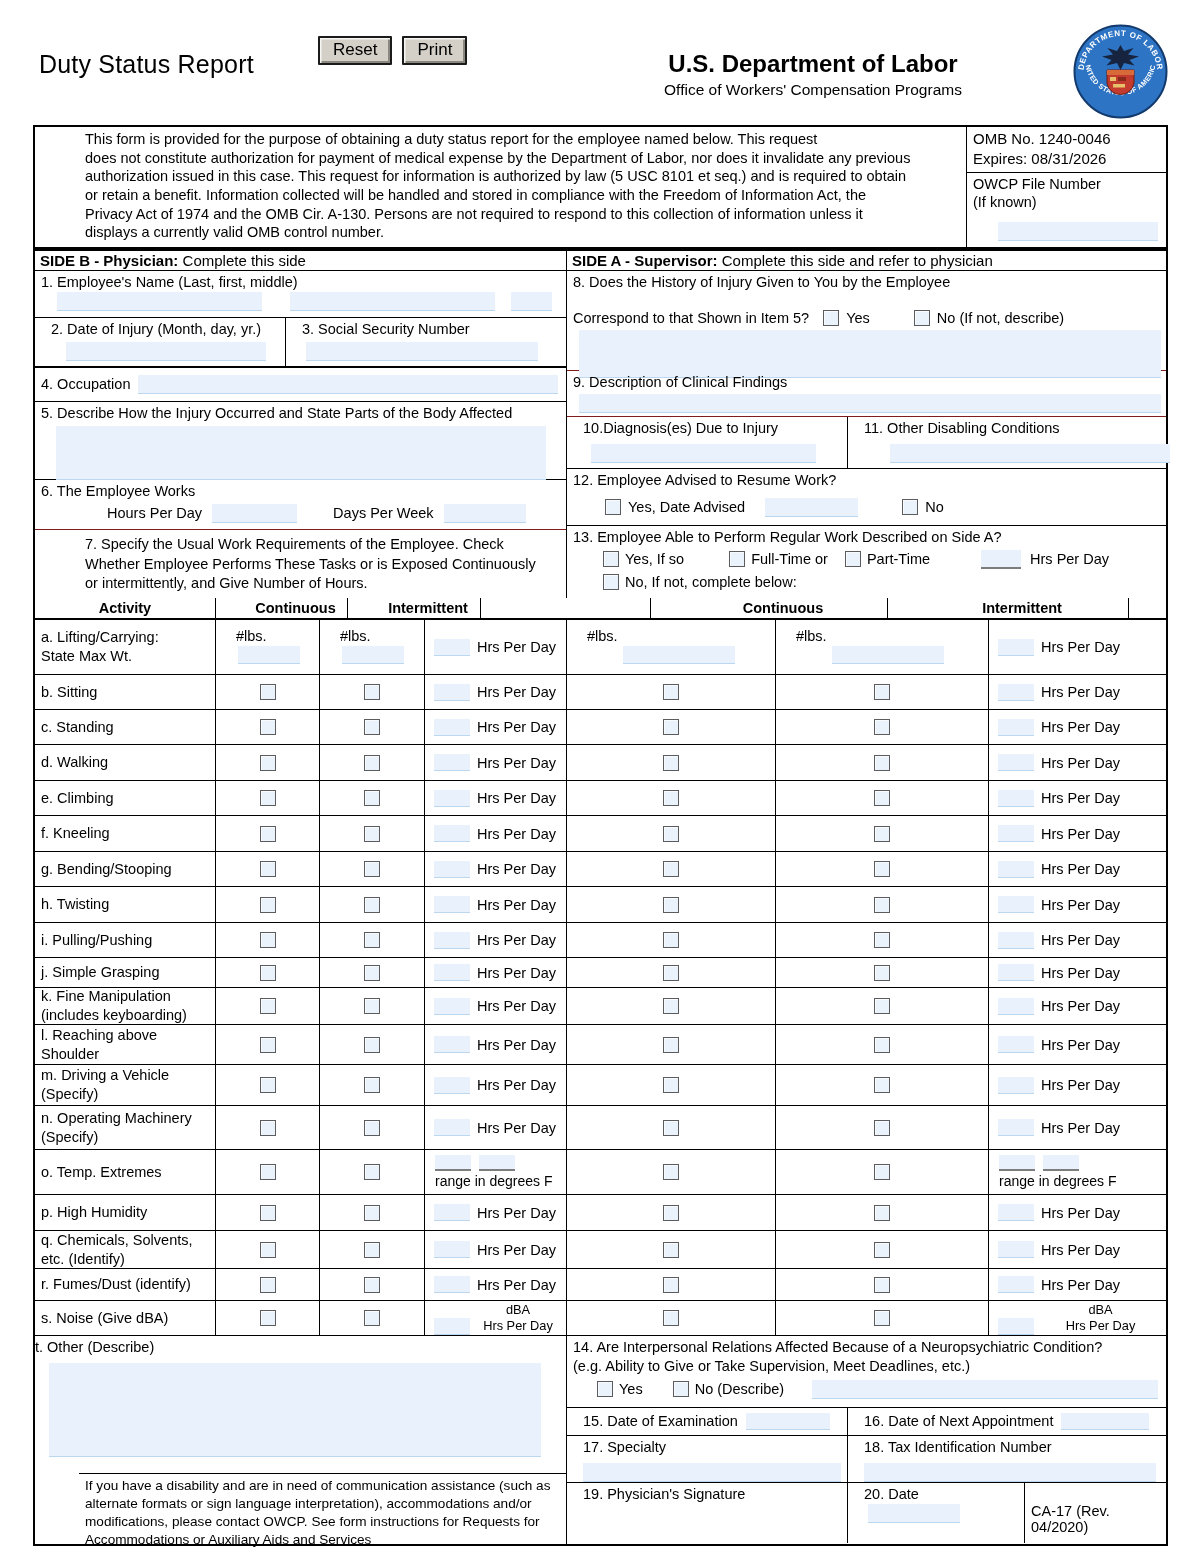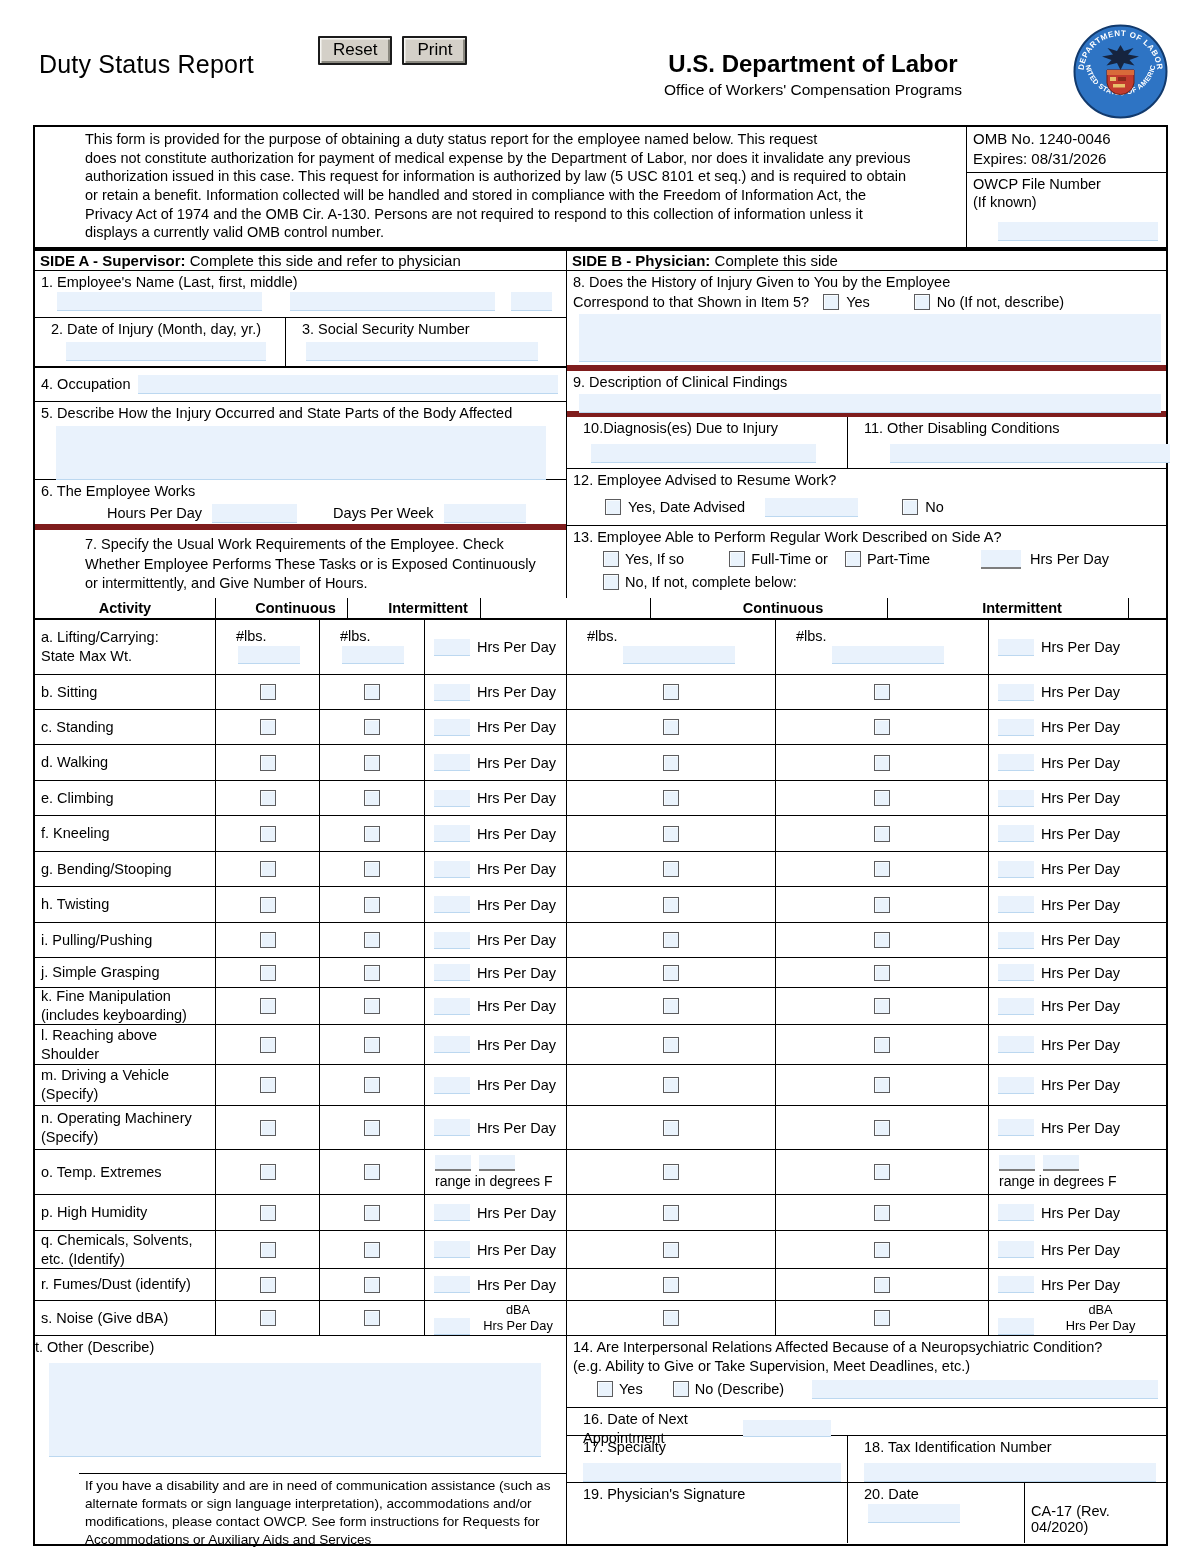--- a/index.html
+++ b/index.html
@@ -50,21 +50,21 @@
 
   
   .formbox { border:2px solid #000; border-top:2px solid #000; }
   .sidesh { display:grid; grid-template-columns:531px 600px; border-bottom:1.5px solid #000; }
   .sideh { padding:1px 5px; font-size:15px; }
   .sideh:last-child { border-left:1.5px solid #000; }
 
   .upper { display:grid; grid-template-columns:531px 600px; }
   .colB { border-left:1.5px solid #000; }
   .cell { border-bottom:1px solid #000; padding:2px 6px; position:relative; }
-  .cell.thick { border-bottom:6px solid #7f1d1d; }
+  .cell.thick { border-bottom:1px solid #7f1d1d; }
   .cell.last { border-bottom:none; }
   .lbl { font-size:14.5px; line-height:1.3; }
 
   .split { display:grid; border-bottom:1px solid #000; }
   .split.thick { border-bottom:2px solid #000; }
   .split > .scell { padding:2px 16px; }
   .split > .scell + .scell { border-left:1px solid #000; }
 
   .inline-cb { display:flex; align-items:center; }
   .inline-cb .cb { margin-right:3px; }
@@ -168,22 +168,22 @@
         <div>OWCP File Number</div>
         <div>(If known)</div>
         <input type="text" class="field" style="">
       </div>
     </div>
   </div>
 
   <div class="formbox">
 
     <div class="sidesh">
+      <div class="sideh"><b>SIDE B - Physician:</b><span> Complete this side</span></div>
       <div class="sideh"><b>SIDE A - Supervisor:</b><span> Complete this side and refer to physician</span></div>
-      <div class="sideh"><b>SIDE B - Physician:</b><span> Complete this side</span></div>
     </div>
 
     <div class="upper">
 
       <div class="colA">
         <div class="cell" style="height:47px">
           <div class="lbl">1. Employee's Name (Last, first, middle)</div>
           <input type="text" class="field" style="width: 205px; margin-left: 16px;">
           <input type="text" class="field" style="width: 205px; margin-left: 24px;">
           <input type="text" class="field" style="width: 41px; margin-left: 12px;">
@@ -216,21 +216,21 @@
           </div>
         </div>
         <div class="cell last ml" style="height:68px;padding-top:5px;line-height:1.35">7. Specify the Usual Work Requirements of the Employee. Check
 Whether Employee Performs These Tasks or is Exposed Continuously
 or intermittently, and Give Number of Hours.</div>
       </div>
 
       <div class="colB">
         <div class="cell thick" style="height:100px">
           <div class="lbl">8. Does the History of Injury Given to You by the Employee</div>
-          <div class="inline-cb" style="gap:4px;margin-top:2px">
+          <div class="inline-cb" style="gap:4px;margin-top:18px">
             <span>Correspond to that Shown in Item 5?</span>
             <span class="cb" style="margin-left:10px"></span>
             <span>Yes</span>
             <span class="cb" style="margin-left:40px"></span>
             <span>No (If not, describe)</span>
           </div>
           <input type="text" class="field" style="width: 582px; height: 48px; margin: 4px 0px 0px 6px;">
         </div>
         <div class="cell thick" style="height:46px">
           <div class="lbl">9. Description of Clinical Findings</div>
@@ -765,20 +765,24 @@
           <div class="b14row">
             <span class="cb"></span>
             <span>Yes</span>
             <span class="cb" style="margin-left:24px"></span>
             <span>No (Describe)</span>
             <input type="text" class="field" style="">
           </div>
         </div>
         <div class="split g2 r1516">
           <div class="scell">
+            <span class="lbl">15. Date of Examination</span>
+            <input type="text" class="field" style="width: 84px;">
+          </div>
+          <div class="scell">
             <span class="lbl">16. Date of Next Appointment</span>
             <input type="text" class="field" style="width: 88px;">
           </div>
         </div>
         <div class="split g2 r1718">
           <div class="scell">
             <div class="lbl">17. Specialty</div>
             <input type="text" class="field" style="width: 258px; margin-top: 6px;">
           </div>
           <div class="scell">

